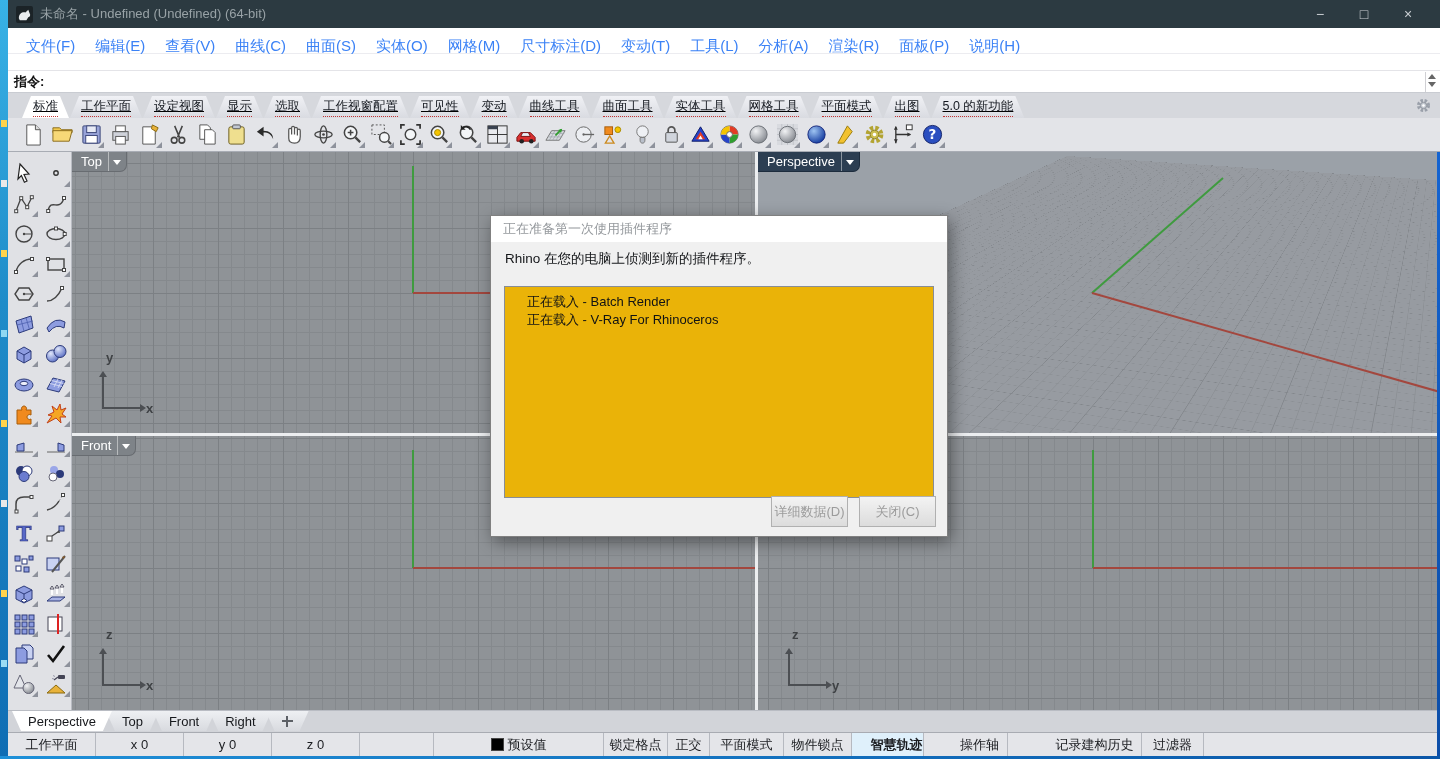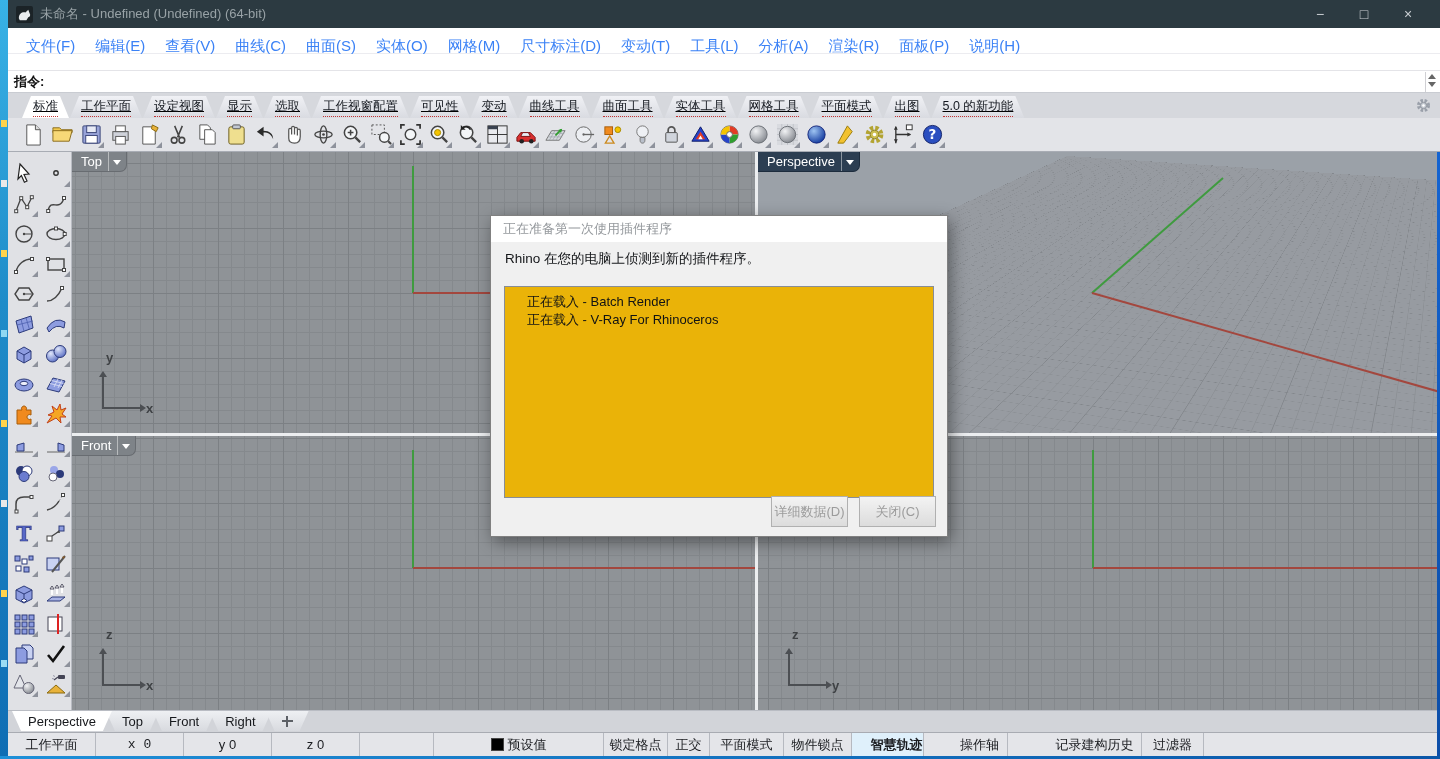--- a/index.html
+++ b/index.html
@@ -1015,21 +1015,21 @@
       <div class="vtab">Right</div>
       <div class="vtab">
         <span class="plusicon"></span>
       </div>
     </div>
 
   <div id="statusbar">
       <div class="scell" style="width: 88px;">
         <span>工作平面</span>
       </div>
-      <div class="scell" style="width: 88px; font-family: Liberation Mono, monospace;">
+      <div class="scell" style="width: 88px;">
         <span>x 0</span>
       </div>
       <div class="scell" style="width: 88px;">
         <span>y 0</span>
       </div>
       <div class="scell" style="width: 88px;">
         <span>z 0</span>
       </div>
       <div class="scell" style="width: 74px;"></div>
       <div class="scell" style="width: 170px;">

